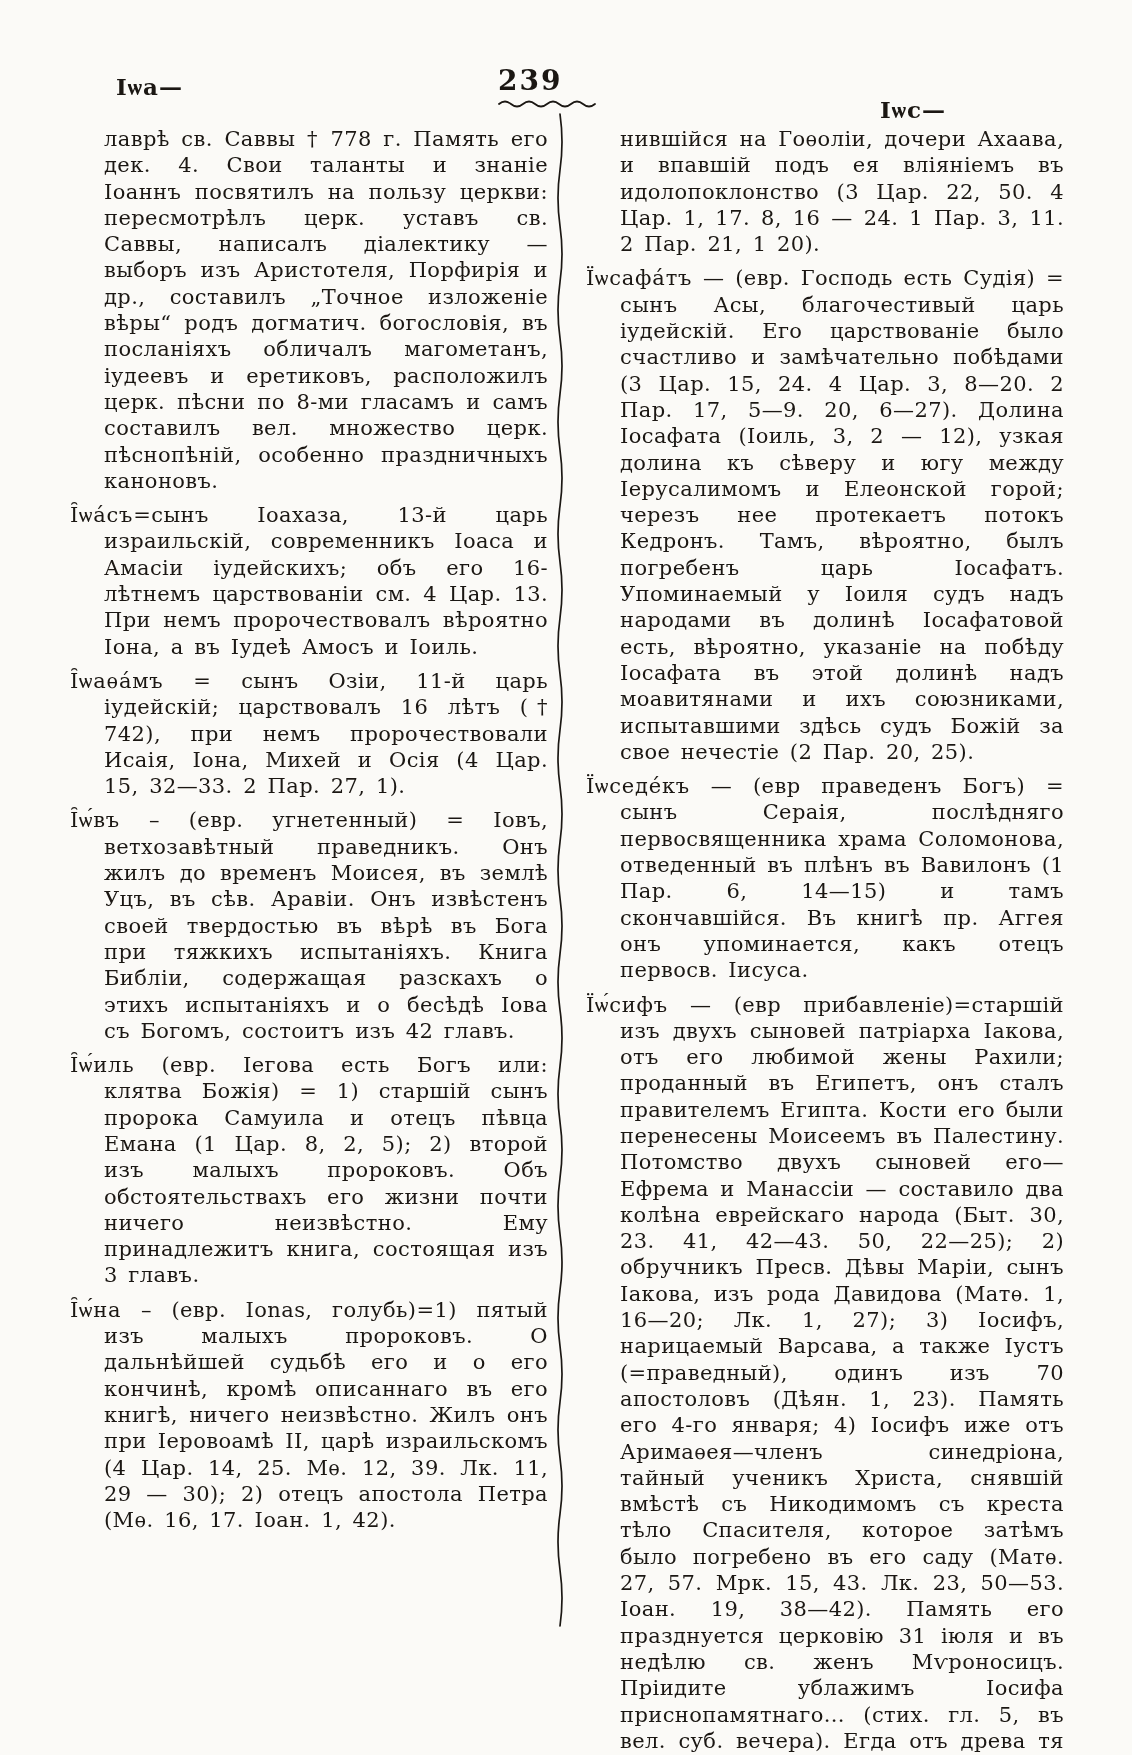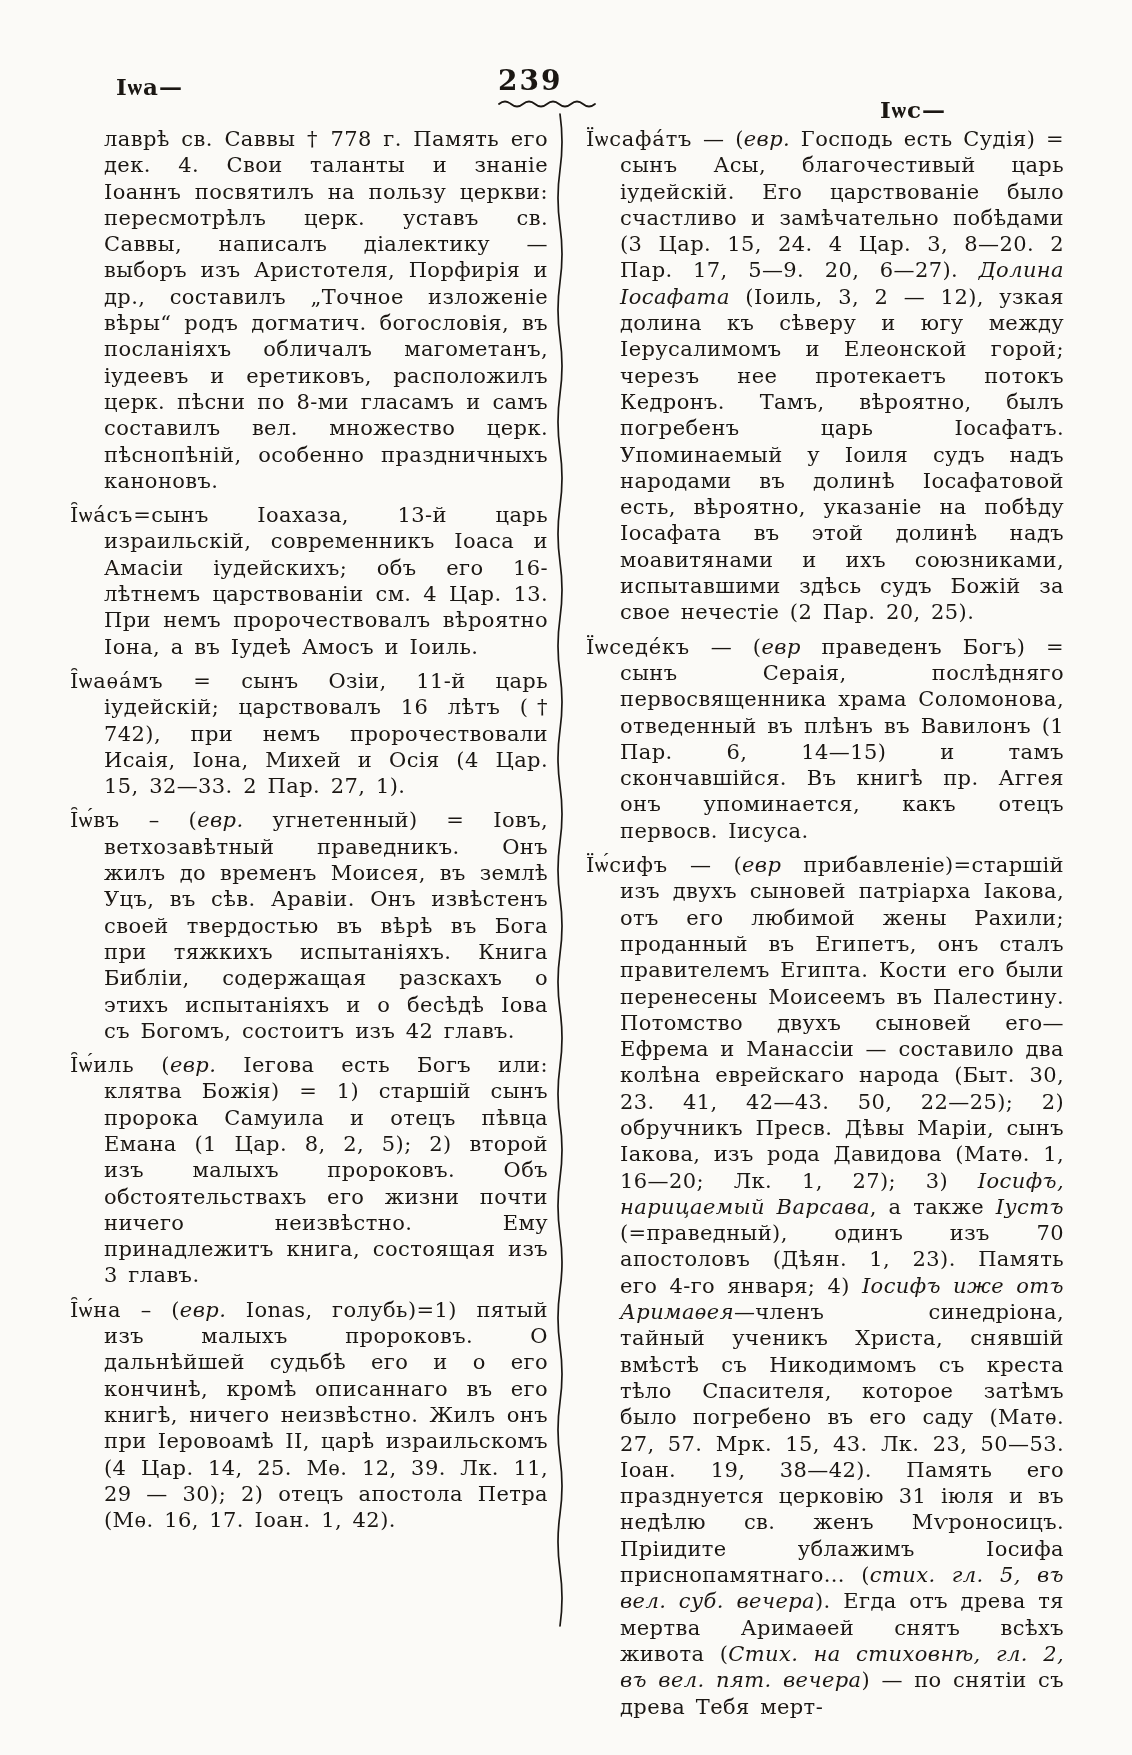--- a/index.html
+++ b/index.html
@@ -46,21 +46,21 @@
   p.entry{
     margin:8px;
     padding-left:34px;
     text-indent:-34px;
   }
   p.entry.cont{text-indent:0;}
   .headword{
     font-weight:normal;
     letter-spacing:0.8px;
   }
-  .it{font-style:italic;}
+  .it{}
 </style>
 </head>
 <body>
 
 <div class="page">
 
   <span class="running-head-left">Іѡа—</span>
 
   <div class="pagenum-wrap">
     <span class="page-number">239</span>
@@ -85,20 +85,21 @@
   <p class="entry"><span class="headword">І̑ѡ́въ</span><span class="body"><span> – (</span><span class="it">евр.</span><span> угнетенный) = Іовъ, ветхозавѣтный праведникъ. Онъ жилъ до временъ Моисея, въ землѣ Уцъ, въ сѣв. Аравіи. Онъ извѣстенъ своей твердостью въ вѣрѣ въ Бога при тяжкихъ испытаніяхъ. Книга Библіи, содержащая разскахъ о этихъ испытаніяхъ и о бесѣдѣ Іова съ Богомъ, состоитъ изъ 42 главъ.</span></span></p>
 
   <p class="entry"><span class="headword">І̑ѡ́иль</span><span class="body"><span> (</span><span class="it">евр.</span><span> Іегова есть Богъ или: клятва Божія) = 1) старшій сынъ пророка Самуила и отецъ пѣвца Емана (1 Цар. 8, 2, 5); 2) второй изъ малыхъ пророковъ. Объ обстоятельствахъ его жизни почти ничего неизвѣстно. Ему принадлежитъ книга, состоящая изъ 3 главъ.</span></span></p>
 
   <p class="entry"><span class="headword">І̑ѡ́на</span><span class="body"><span> – (</span><span class="it">евр.</span><span> Ionas, голубь)=1) пятый изъ малыхъ пророковъ. О дальнѣйшей судьбѣ его и о его кончинѣ, кромѣ описаннаго въ его книгѣ, ничего неизвѣстно. Жилъ онъ при Іеровоамѣ II, царѣ израильскомъ (4 Цар. 14, 25. Мѳ. 12, 39. Лк. 11, 29 — 30); 2) отецъ апостола Петра (Мѳ. 16, 17. Іоан. 1, 42).</span></span></p>
 
 
 </div>
 
   <div class="column column-right" id="right-column-entries">
+  <p class="entry cont"><span class="headword"></span><span class="body"><span>нившійся на Гоѳоліи, дочери Ахаава, и впавшій подъ ея вліяніемъ въ идолопоклонство (3 Цар. 22, 50. 4 Цар. 1, 17. 8, 16 — 24. 1 Пар. 3, 11. 2 Пар. 21, 1  20).</span></span></p>
 
   <p class="entry"><span class="headword">Їѡсафа́тъ</span><span class="body"><span> — (</span><span class="it">евр.</span><span> Господь есть Судія) = сынъ Асы, благочестивый царь іудейскій. Его царствованіе было счастливо и замѣчательно побѣдами (3 Цар. 15, 24. 4 Цар. 3, 8—20. 2 Пар. 17, 5—9. 20, 6—27). </span><span class="it">Долина Іосафата</span><span> (Іоиль, 3, 2 — 12), узкая долина къ сѣверу и югу между Іерусалимомъ и Елеонской горой; черезъ нее протекаетъ потокъ Кедронъ. Тамъ, вѣроятно, былъ погребенъ царь Іосафатъ. Упоминаемый у Іоиля судъ надъ народами въ долинѣ Іосафатовой есть, вѣроятно, указаніе на побѣду Іосафата въ этой долинѣ надъ моавитянами и ихъ союзниками, испытавшими здѣсь судъ Божій за свое нечестіе (2 Пар. 20, 25).</span></span></p>
 
   <p class="entry"><span class="headword">Їѡседе́къ</span><span class="body"><span> — (</span><span class="it">евр</span><span> праведенъ Богъ) = сынъ Сераія, послѣдняго первосвященника храма Соломонова, отведенный въ плѣнъ въ Вавилонъ (1 Пар. 6, 14—15) и тамъ скончавшійся. Въ книгѣ пр. Аггея онъ упоминается, какъ отецъ первосв. Іисуса.</span></span></p>
 
   <p class="entry"><span class="headword">Їѡ́сифъ</span><span class="body"><span> — (</span><span class="it">евр</span><span> прибавленіе)=старшій изъ двухъ сыновей патріарха Іакова, отъ его любимой жены Рахили; проданный въ Египетъ, онъ сталъ правителемъ Египта. Кости его были перенесены Моисеемъ въ Палестину. Потомство двухъ сыновей его—Ефрема и Манассіи — составило два колѣна еврейскаго народа (Быт. 30, 23. 41, 42—43. 50, 22—25); 2) обручникъ Пресв. Дѣвы Маріи, сынъ Іакова, изъ рода Давидова (Матѳ. 1, 16—20; Лк. 1, 27); 3) </span><span class="it">Іосифъ, нарицаемый Варсава</span><span>, а также </span><span class="it">Іустъ</span><span> (=праведный), одинъ изъ 70 апостоловъ (Дѣян. 1, 23). Память его 4-го января; 4) </span><span class="it">Іосифъ иже отъ Аримаѳея</span><span>—членъ синедріона, тайный ученикъ Христа, снявшій вмѣстѣ съ Никодимомъ съ креста тѣло Спасителя, которое затѣмъ было погребено въ его саду (Матѳ. 27, 57. Мрк. 15, 43. Лк. 23, 50—53. Іоан. 19, 38—42). Память его празднуется церковію 31 іюля и въ недѣлю св. женъ Мѵроносицъ. Пріидите ублажимъ Іосифа приснопамятнаго... (</span><span class="it">стих. гл. 5, въ вел. суб. вечера</span><span>). Егда отъ древа тя мертва Аримаѳей снятъ всѣхъ живота (</span><span class="it">Стих. на стиховнѣ, гл. 2, въ вел. пят. вечера</span><span>) — по снятіи съ древа Тебя мерт-</span></span></p>
 </div>
 
 </div>
 

